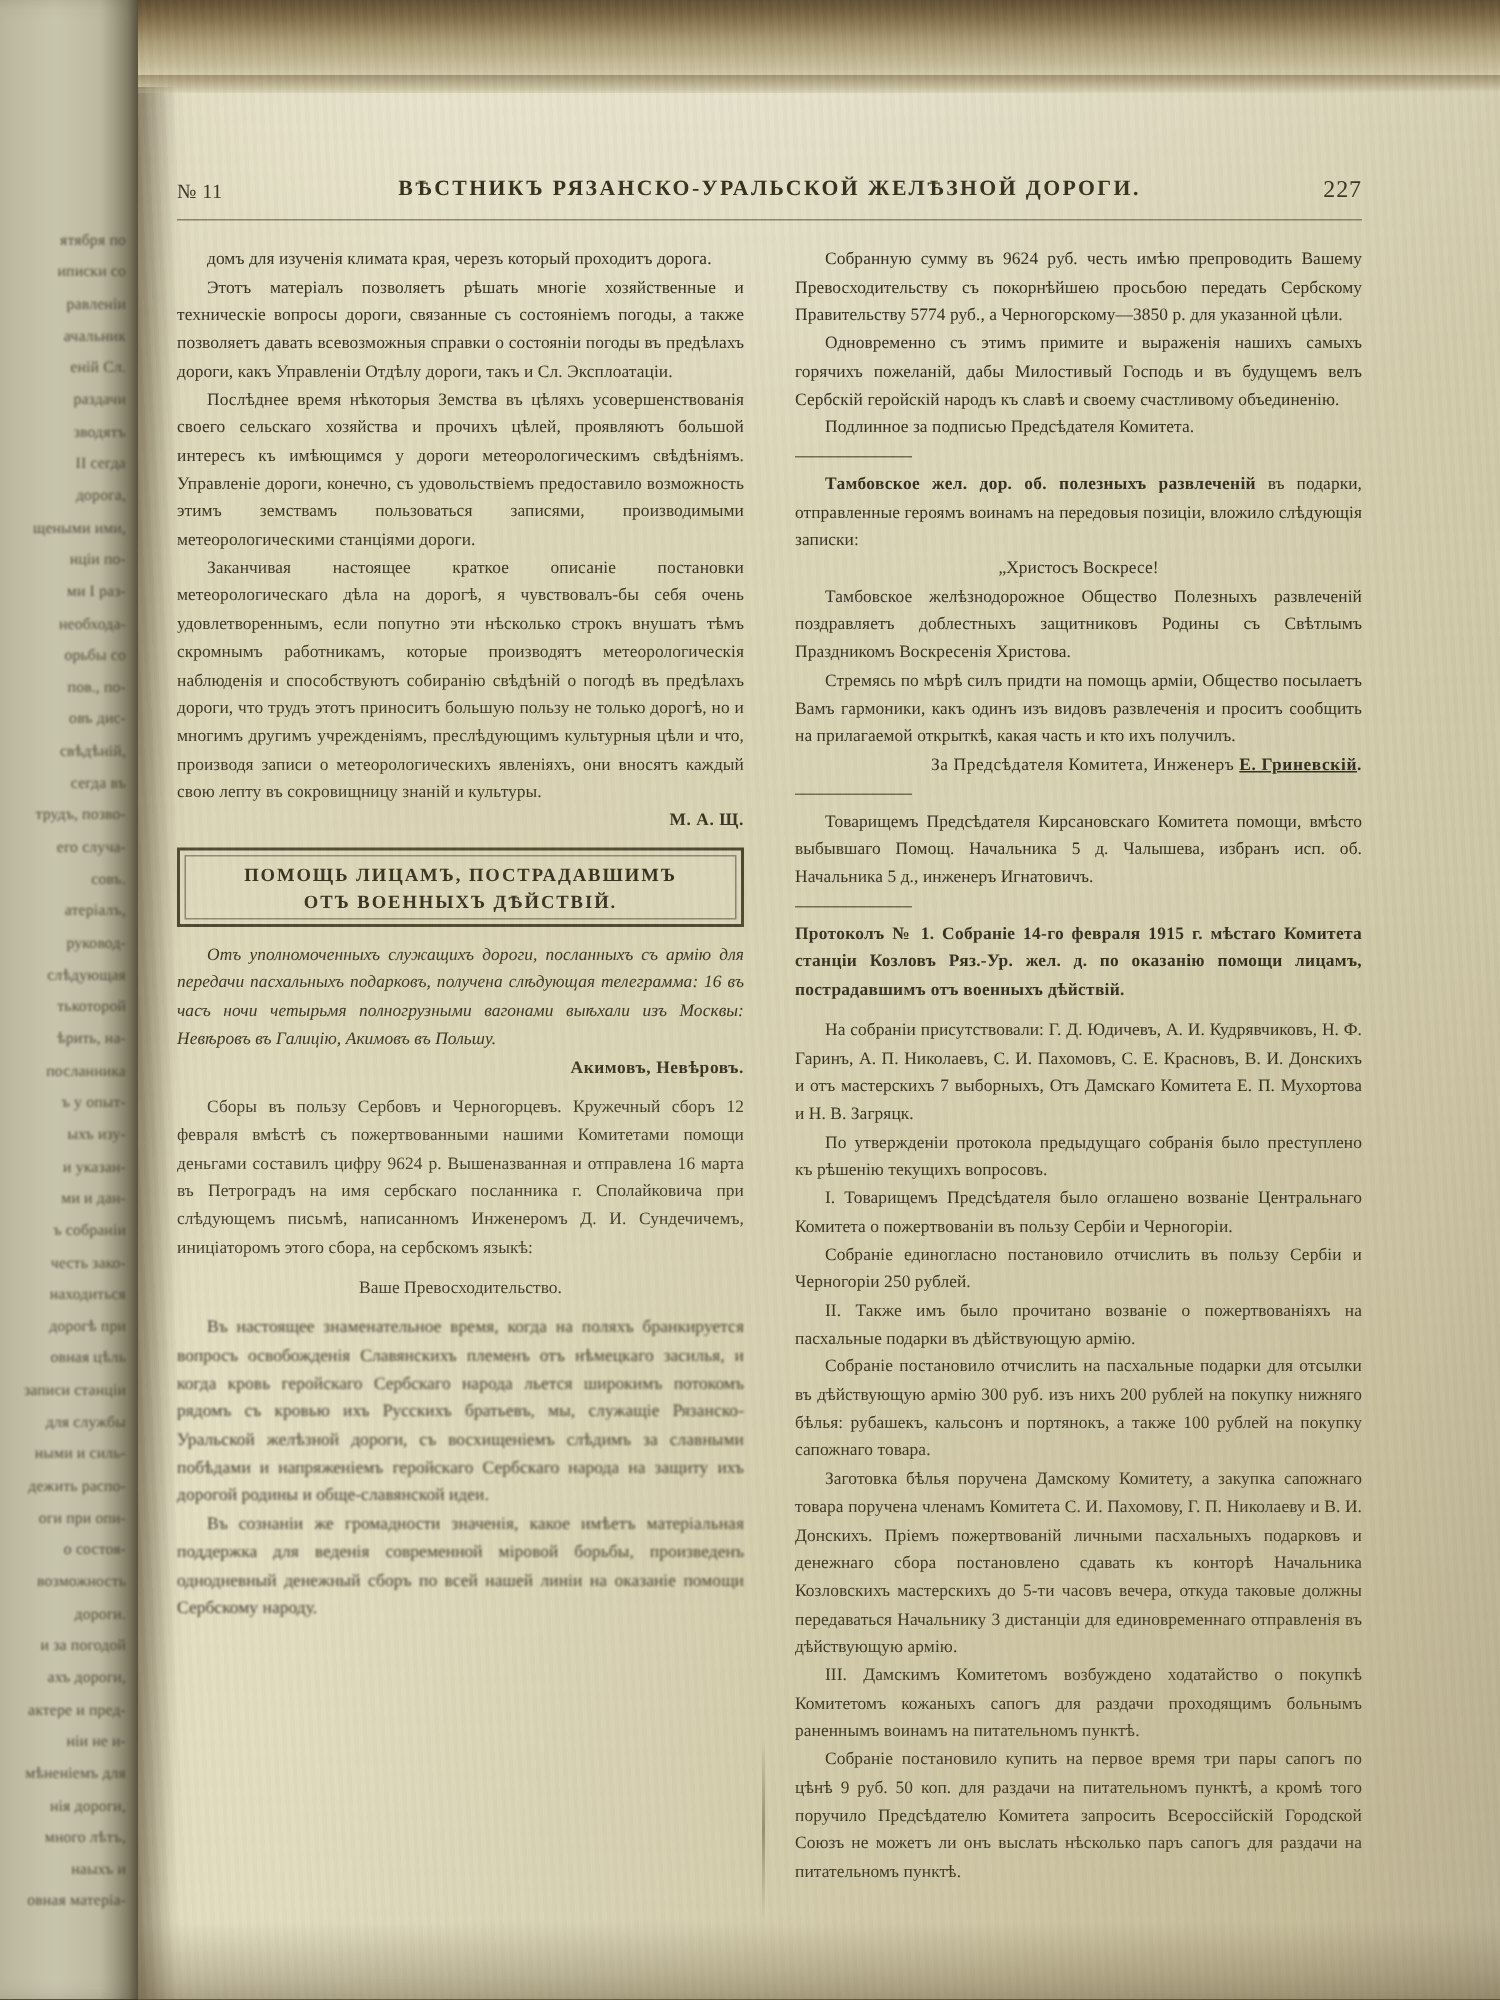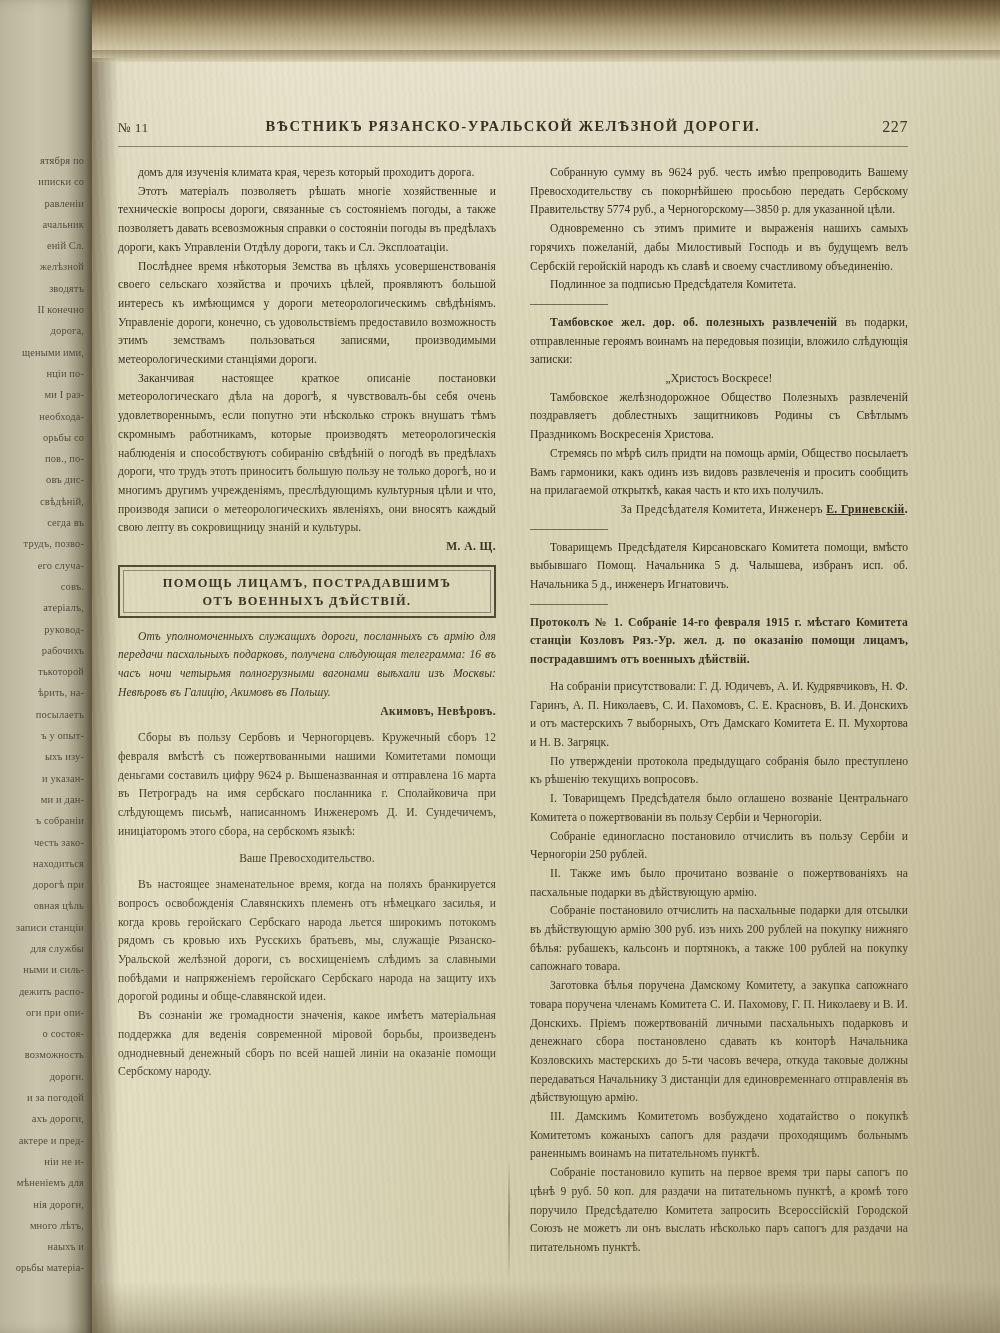--- a/index.html
+++ b/index.html
@@ -221,44 +221,44 @@
 
 <div class="left-strip">
   <div class="strip-col softer" id="strip-col">
       <div>ятября по</div>
       <div>иписки со</div>
       <div>равленіи</div>
       <div></div>
       <div>ачальник</div>
       <div>еній Сл.</div>
       <div></div>
-      <div>желѣзной</div>
+      <div>раздачи</div>
       <div>зводятъ</div>
-      <div>II конечно</div>
+      <div>II сегда</div>
       <div>дорога,</div>
       <div>щеными ими,</div>
       <div>нціи по-</div>
       <div>ми I раз-</div>
       <div>необхода-</div>
       <div></div>
       <div>орьбы со</div>
       <div>пов., по-</div>
       <div>овъ дис-</div>
       <div>свѣдѣній,</div>
       <div>сегда въ</div>
       <div>трудъ, позво-</div>
       <div>его случа-</div>
       <div>совъ.</div>
       <div></div>
       <div>атеріалъ,</div>
       <div>руковод-</div>
-      <div>рабочихъ</div>
+      <div>слѣдующая</div>
       <div>тькоторой</div>
       <div>ѣрить, на-</div>
-      <div>посылаетъ</div>
+      <div>посланника</div>
       <div></div>
       <div>ъ у опыт-</div>
       <div>ыхъ изу-</div>
       <div>и указан-</div>
       <div>ми и дан-</div>
       <div>ъ собраніи</div>
       <div>честь зако-</div>
       <div>находиться</div>
       <div>дорогѣ при</div>
       <div>овная цѣль</div>
@@ -275,21 +275,21 @@
       <div></div>
       <div>и за погодой</div>
       <div>ахъ дороги,</div>
       <div>актере и пред-</div>
       <div></div>
       <div>ніи не и-</div>
       <div>мѣненіемъ для</div>
       <div>нія дороги,</div>
       <div>много лѣтъ,</div>
       <div>наыхъ  и</div>
-      <div>орьбы матеріа-</div>
+      <div>овная матеріа-</div>
     </div>
 </div>
 
 <div class="page"></div>
 <div class="page-top-edge"></div>
 <div class="gutter"></div>
 
 <div class="running-head">
   <div class="rh-left">№ 11</div>
   <div class="rh-center">ВѢСТНИКЪ РЯЗАНСКО-УРАЛЬСКОЙ ЖЕЛѢЗНОЙ ДОРОГИ.</div>

